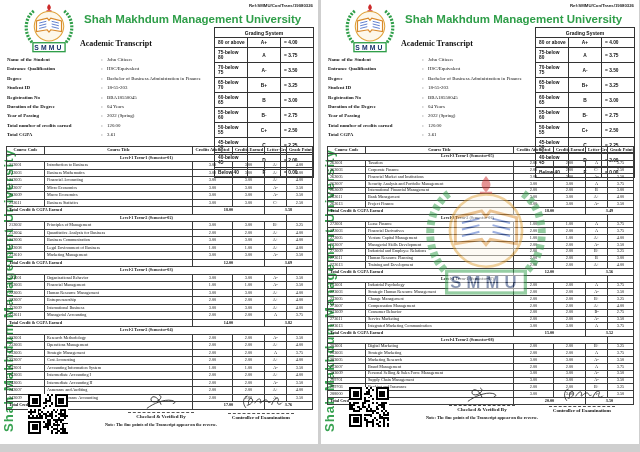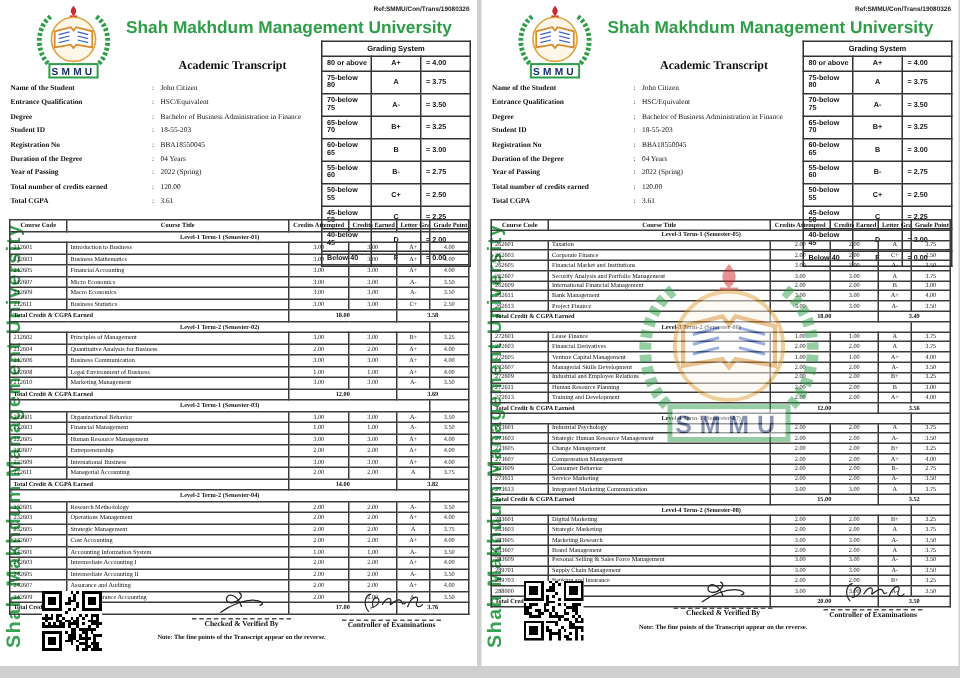--- a/index.html
+++ b/index.html
@@ -9,21 +9,21 @@
   .p0{left:0;}
   .p1{left:321px;}
 
   
   .vtext{position:absolute;left:1px;bottom:12px;writing-mode:vertical-rl;transform:rotate(180deg);
     font:bold 13px "Liberation Sans",sans-serif;color:#2f9e49;letter-spacing:1.1px;white-space:nowrap;opacity:.95;}
 
   .ref{position:absolute;right:5px;top:3px;font:bold 4.3px "Liberation Sans",sans-serif;color:#222;}
   .logo{position:absolute;left:20px;top:3px;width:58px;height:50px;}
   .uni-name{position:absolute;left:84px;top:13px;font:bold 11.5px "Liberation Sans",sans-serif;color:#2f9e49;white-space:nowrap;}
-  .doc-title{position:absolute;left:80px;top:39px;width:150px;text-align:center;font:bold 8px "Liberation Serif",serif;color:#111;}
+  .doc-title{position:absolute;left:80px;top:39px;width:150px;text-align:left;font:bold 8px "Liberation Serif",serif;color:#111;}
 
   table{border-collapse:collapse;}
   .grading{position:absolute;right:4px;top:27px;width:100px;table-layout:fixed;font-family:"Liberation Sans",sans-serif;}
   .grading th,.grading td{border:0.5px solid #333;font-weight:bold;color:#111;}
   .grading th{font-size:5px;padding:1.5px 2px;text-align:center;}
   .grading td{font-size:4.8px;padding:2px 2px;line-height:5px;}
   .grading .g0{text-align:left;padding-left:3px;width:52px;}
   .grading .g1{text-align:center;width:18px;}
   .grading .g2{text-align:left;padding-left:3px;width:24px;}
 

